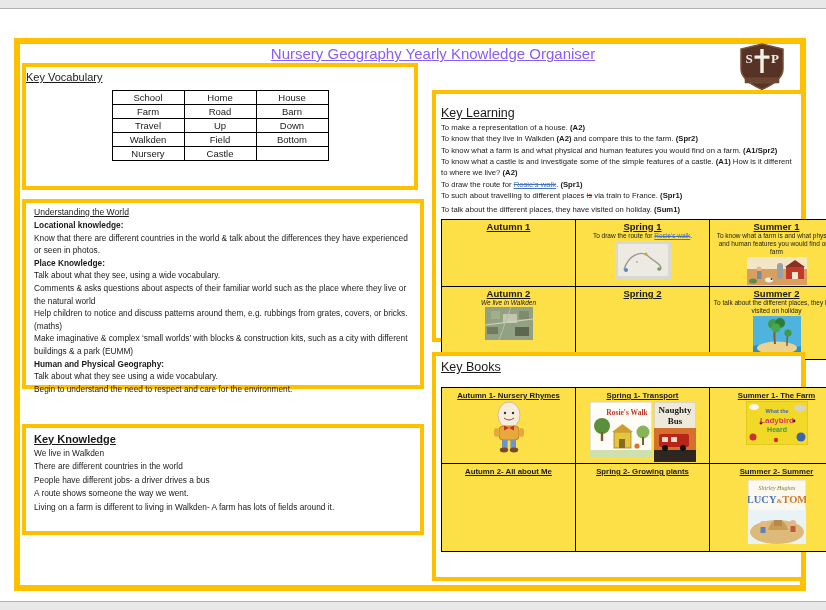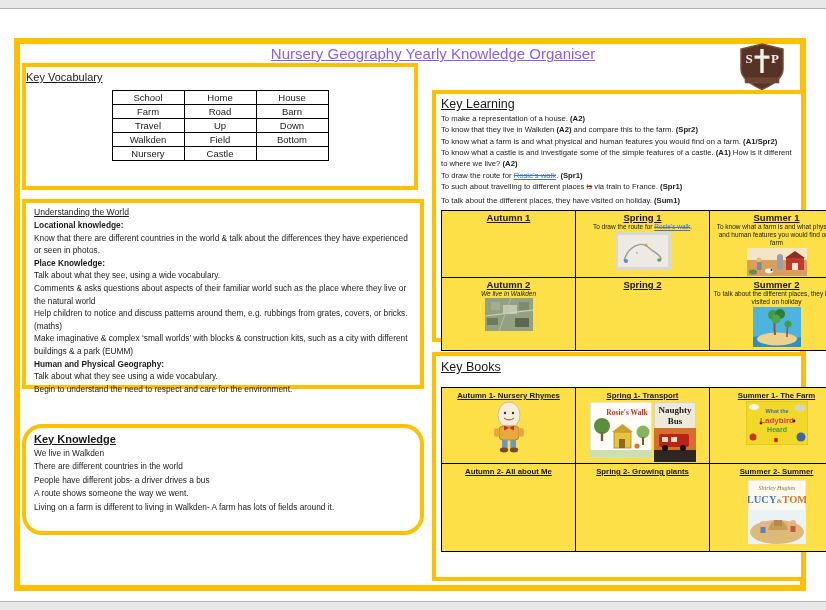--- a/index.html
+++ b/index.html
@@ -15,22 +15,22 @@
   .outer-frame { position: absolute; left: 14px; top: 38px; width: 792px; height: 553px; border: 6px solid #FFC000; }
 
   .page-title { position: absolute; top: 45px; left: 60px; width: 746px; text-align: center;
     font-size: 15px; text-decoration: underline; color: #8b5cf6; }
 
   .crest { position: absolute; left: 737px; top: 42px; width: 50px; height: 50px; }
 
   .ybox { position: absolute; border: 4px solid #FFC000; background: #fff; }
   .vocab-box { left: 22px; top: 63px; width: 396px; height: 127px; padding: 4px 0; }
   .uw-box    { left: 22px; top: 199px; width: 402px; height: 190px; padding: 4px 8px; }
-  .kk-box    { left: 22px; top: 424px; width: 402px; height: 111px; padding: 5px 8px; border-radius: 20px; }
-  .kl-box    { left: 432px; top: 90px;  width: 373px; height: 252px; padding: 3px 5px; }
+  .kk-box    { left: 22px; top: 424px; width: 402px; height: 111px; padding: 5px 8px; }
+  .kl-box    { left: 432px; top: 90px;  width: 373px; height: 252px; padding: 12px 5px; }
   .kb-box    { left: 432px; top: 352px; width: 373px; height: 229px; padding: 4px 5px; }
 
   .h-small { font-size: 11px; text-decoration: underline; }
   .h-bold  { font-weight: bold; }
   .h-med   { font-size: 12.5px; text-decoration: underline; }
 
   .vocab-table { border-collapse: collapse; margin: 7px auto 0; }
   .vocab-table td { border: 1px solid #000; width: 72px; height: 14px; text-align: center;
     font-size: 9.5px; padding: 0 2px; }
 

